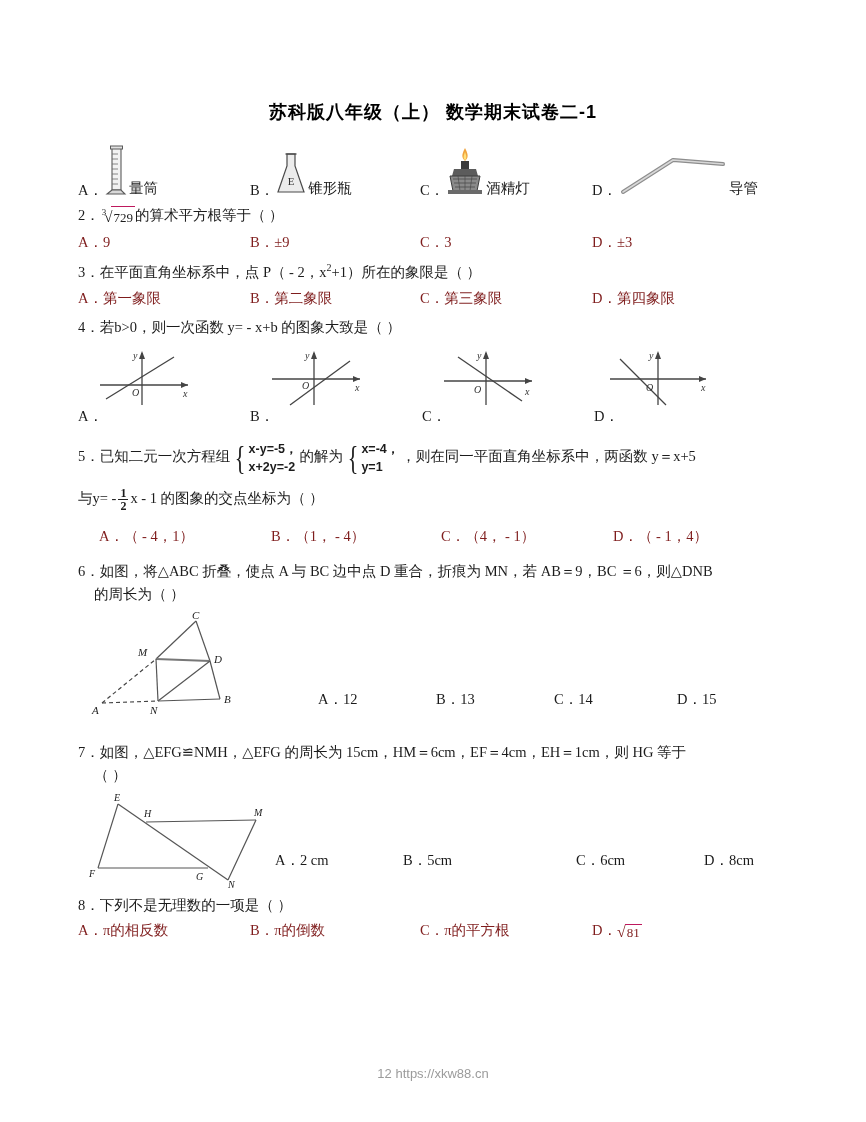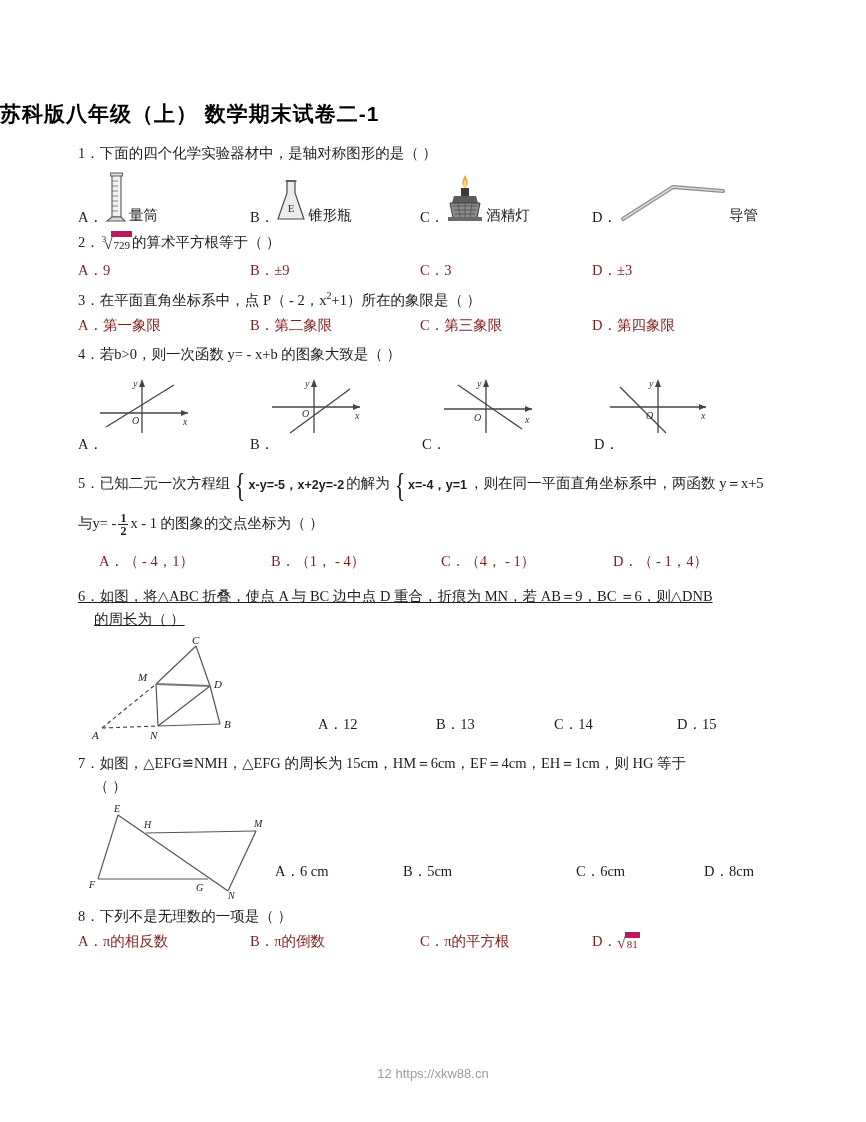--- a/index.html
+++ b/index.html
@@ -6,23 +6,24 @@
   body{
     width:866px;height:1122px;
     background:#ffffff;
     font-family:"Liberation Serif","DejaVu Serif",serif;
     color:#1a1a1a;
     overflow:hidden;
     position:relative;
   }
   .page{position:relative;width:866px;height:1122px;}
   .title{
+    text-align:center;
     font-family:"Liberation Sans","DejaVu Sans",sans-serif;
     font-weight:bold;
-    font-size:21px;
+    font-size:18px;
     letter-spacing:1px;
     padding-top:100px;
     color:#000;
   }
   .body-wrap{padding:14px 72px 0 78px;}
   .section-head{
     font-family:"Liberation Sans","DejaVu Sans",sans-serif;
     font-weight:bold;
     font-size:14.5px;
     margin:8px 0 9px 0;
@@ -46,38 +47,38 @@
   .w-a{width:172px;}
   .w-b{width:170px;}
   .w-c{width:172px;}
   .w-d{width:160px;}
   .opt-lbl{white-space:nowrap;}
   
   .radic{display:inline-block;position:relative;vertical-align:-2px;}
   .radic .idx{font-size:9px;position:relative;top:-7px;left:2px;}
   .radic .rsym{font-size:15px;}
   .radic .rad-body{
-    border-top:6px solid #be185d;
+    border-top:1px solid #be185d;
     padding:0 2px;
     margin-left:-1px;
     display:inline-block;
-    font-size:11px;
+    font-size:13px;
   }
   sup{font-size:10px;}
   
   .sys{display:inline-flex;align-items:center;vertical-align:middle;margin:0 2px;}
   .brace{
     font-size:34px;
     line-height:1;
     font-weight:300;
     transform:scaleX(.65);
     display:inline-block;
     color:#222;
   }
-  .sys-lines{display:inline-flex;flex-direction:row;font-size:12.5px;line-height:1.45;
+  .sys-lines{display:inline-flex;flex-direction:column;font-size:12.5px;line-height:1.45;
     font-family:"Liberation Sans","DejaVu Sans",sans-serif;font-weight:bold;}
   .frac{
     display:inline-flex;flex-direction:column;align-items:center;
     vertical-align:middle;margin:0 2px;font-size:12px;line-height:1.05;
   }
   .frac .num{border-bottom:1.3px solid #222;padding:0 2px;font-weight:bold;}
   .frac .den{padding:0 2px;font-weight:bold;}
   
   .icon-row{display:flex;align-items:flex-end;margin:6px 0 4px 0;font-size:14.5px;}
   .icon-cell{display:flex;align-items:flex-end;}
@@ -107,23 +108,20 @@
 </head>
 <body>
 
 <div class="page">
 
   <div class="title">苏科版八年级（上） 数学期末试卷二-1</div>
 
   <div class="body-wrap">
 
 
-    <div class="q">
-      <span class="q-stem">1．下面的四个化学实验器材中，是轴对称图形的是（      ）</span>
-    </div>
     <div class="icon-row">
 
       <div class="icon-cell ic-a">
         <span class="opt-lbl">A．</span>
         <span class="icon-box">
           <svg width="26" height="52" viewBox="0 0 26 52">
             <rect x="9" y="4" width="9" height="42" fill="#f2f2f2" stroke="#5a5a5a" stroke-width="1.1"></rect>
             <rect x="7.5" y="2" width="12" height="3" fill="#e2e2e2" stroke="#5a5a5a" stroke-width="1"></rect>
             <line x1="9" y1="10" x2="15" y2="10" stroke="#6a6a6a" stroke-width=".8"></line>
             <line x1="9" y1="15" x2="15" y2="15" stroke="#6a6a6a" stroke-width=".8"></line>
@@ -278,21 +276,21 @@
           <span class="den">2</span>
         </span><span>x - 1 的图象的交点坐标为（      ）</span>
     </div>
     <div class="opts" style="margin-top:14px;justify-content:center;">
       <div class="w-a">A．（ - 4，1）</div>
       <div class="w-b">B．（1， - 4）</div>
       <div class="w-c">C．（4， - 1）</div>
       <div class="w-d">D．（ - 1，4）</div>
     </div>
 
-    <div class="q" style="margin-top:14px;text-decoration:underline;">
+    <div class="q" style="margin-top:14px;">
       <span class="q-stem">6．如图，将△ABC 折叠，使点 A 与 BC 边中点 D 重合，折痕为 MN，若 AB＝9，BC ＝6，则△DNB</span>
       <span class="q-cont">的周长为（      ）</span>
     </div>
     <div class="fig-inline">
       <div style="width:230px;padding-left:10px;">
         <svg width="215" height="104" viewBox="0 0 215 104">
           <line x1="14" y1="92" x2="68" y2="48" stroke="#444" stroke-width="1.2" stroke-dasharray="4,3"></line>
           <line x1="14" y1="92" x2="70" y2="90" stroke="#444" stroke-width="1.2" stroke-dasharray="4,3"></line>
           <line x1="68" y1="48" x2="108" y2="10" stroke="#555" stroke-width="1.2"></line>
           <line x1="108" y1="10" x2="122" y2="50" stroke="#555" stroke-width="1.2"></line>
@@ -310,42 +308,42 @@
         </svg>
       </div>
       <div class="fig-opts">
         <div style="width:118px;">A．12</div>
         <div style="width:118px;">B．13</div>
         <div style="width:123px;">C．14</div>
         <div style="width:110px;">D．15</div>
       </div>
     </div>
 
-    <div class="q" style="margin-top:8px;">
+    <div class="q" style="margin-top:22px;">
       <span class="q-stem">7．如图，△EFG≌NMH，△EFG 的周长为 15cm，HM＝6cm，EF＝4cm，EH＝1cm，则 HG 等于</span>
       <span class="q-cont">（      ）</span>
     </div>
     <div class="fig-inline">
       <div style="width:200px;padding-left:10px;">
         <svg width="185" height="96" viewBox="0 0 185 96">
           <line x1="30" y1="12" x2="10" y2="76" stroke="#555" stroke-width="1.2"></line>
           <line x1="10" y1="76" x2="120" y2="76" stroke="#555" stroke-width="1.2"></line>
           <line x1="30" y1="12" x2="140" y2="88" stroke="#555" stroke-width="1.2"></line>
           <line x1="58" y1="30" x2="168" y2="28" stroke="#555" stroke-width="1.2"></line>
           <line x1="168" y1="28" x2="140" y2="88" stroke="#555" stroke-width="1.2"></line>
           <text x="26" y="9" font-size="10" font-style="italic" font-family="Liberation Serif, serif" fill="#222">E</text>
           <text x="56" y="25" font-size="10" font-style="italic" font-family="Liberation Serif, serif" fill="#222">H</text>
           <text x="166" y="24" font-size="10" font-style="italic" font-family="Liberation Serif, serif" fill="#222">M</text>
           <text x="1" y="85" font-size="10" font-style="italic" font-family="Liberation Serif, serif" fill="#222">F</text>
           <text x="108" y="88" font-size="10" font-style="italic" font-family="Liberation Serif, serif" fill="#222">G</text>
           <text x="140" y="96" font-size="10" font-style="italic" font-family="Liberation Serif, serif" fill="#222">N</text>
         </svg>
       </div>
       <div class="fig-opts" style="padding-bottom:22px;">
-        <div style="width:128px;">A．6 cm</div>
+        <div style="width:128px;">A．2 cm</div>
         <div style="width:128px;">B．5cm</div>
         <div style="width:128px;margin-left:45px;">C．6cm</div>
         <div style="width:90px;">D．8cm</div>
       </div>
     </div>
 
     <div class="q" style="margin-top:2px;">
       <span>8．下列不是无理数的一项是（      ）</span>
     </div>
     <div class="opts">

